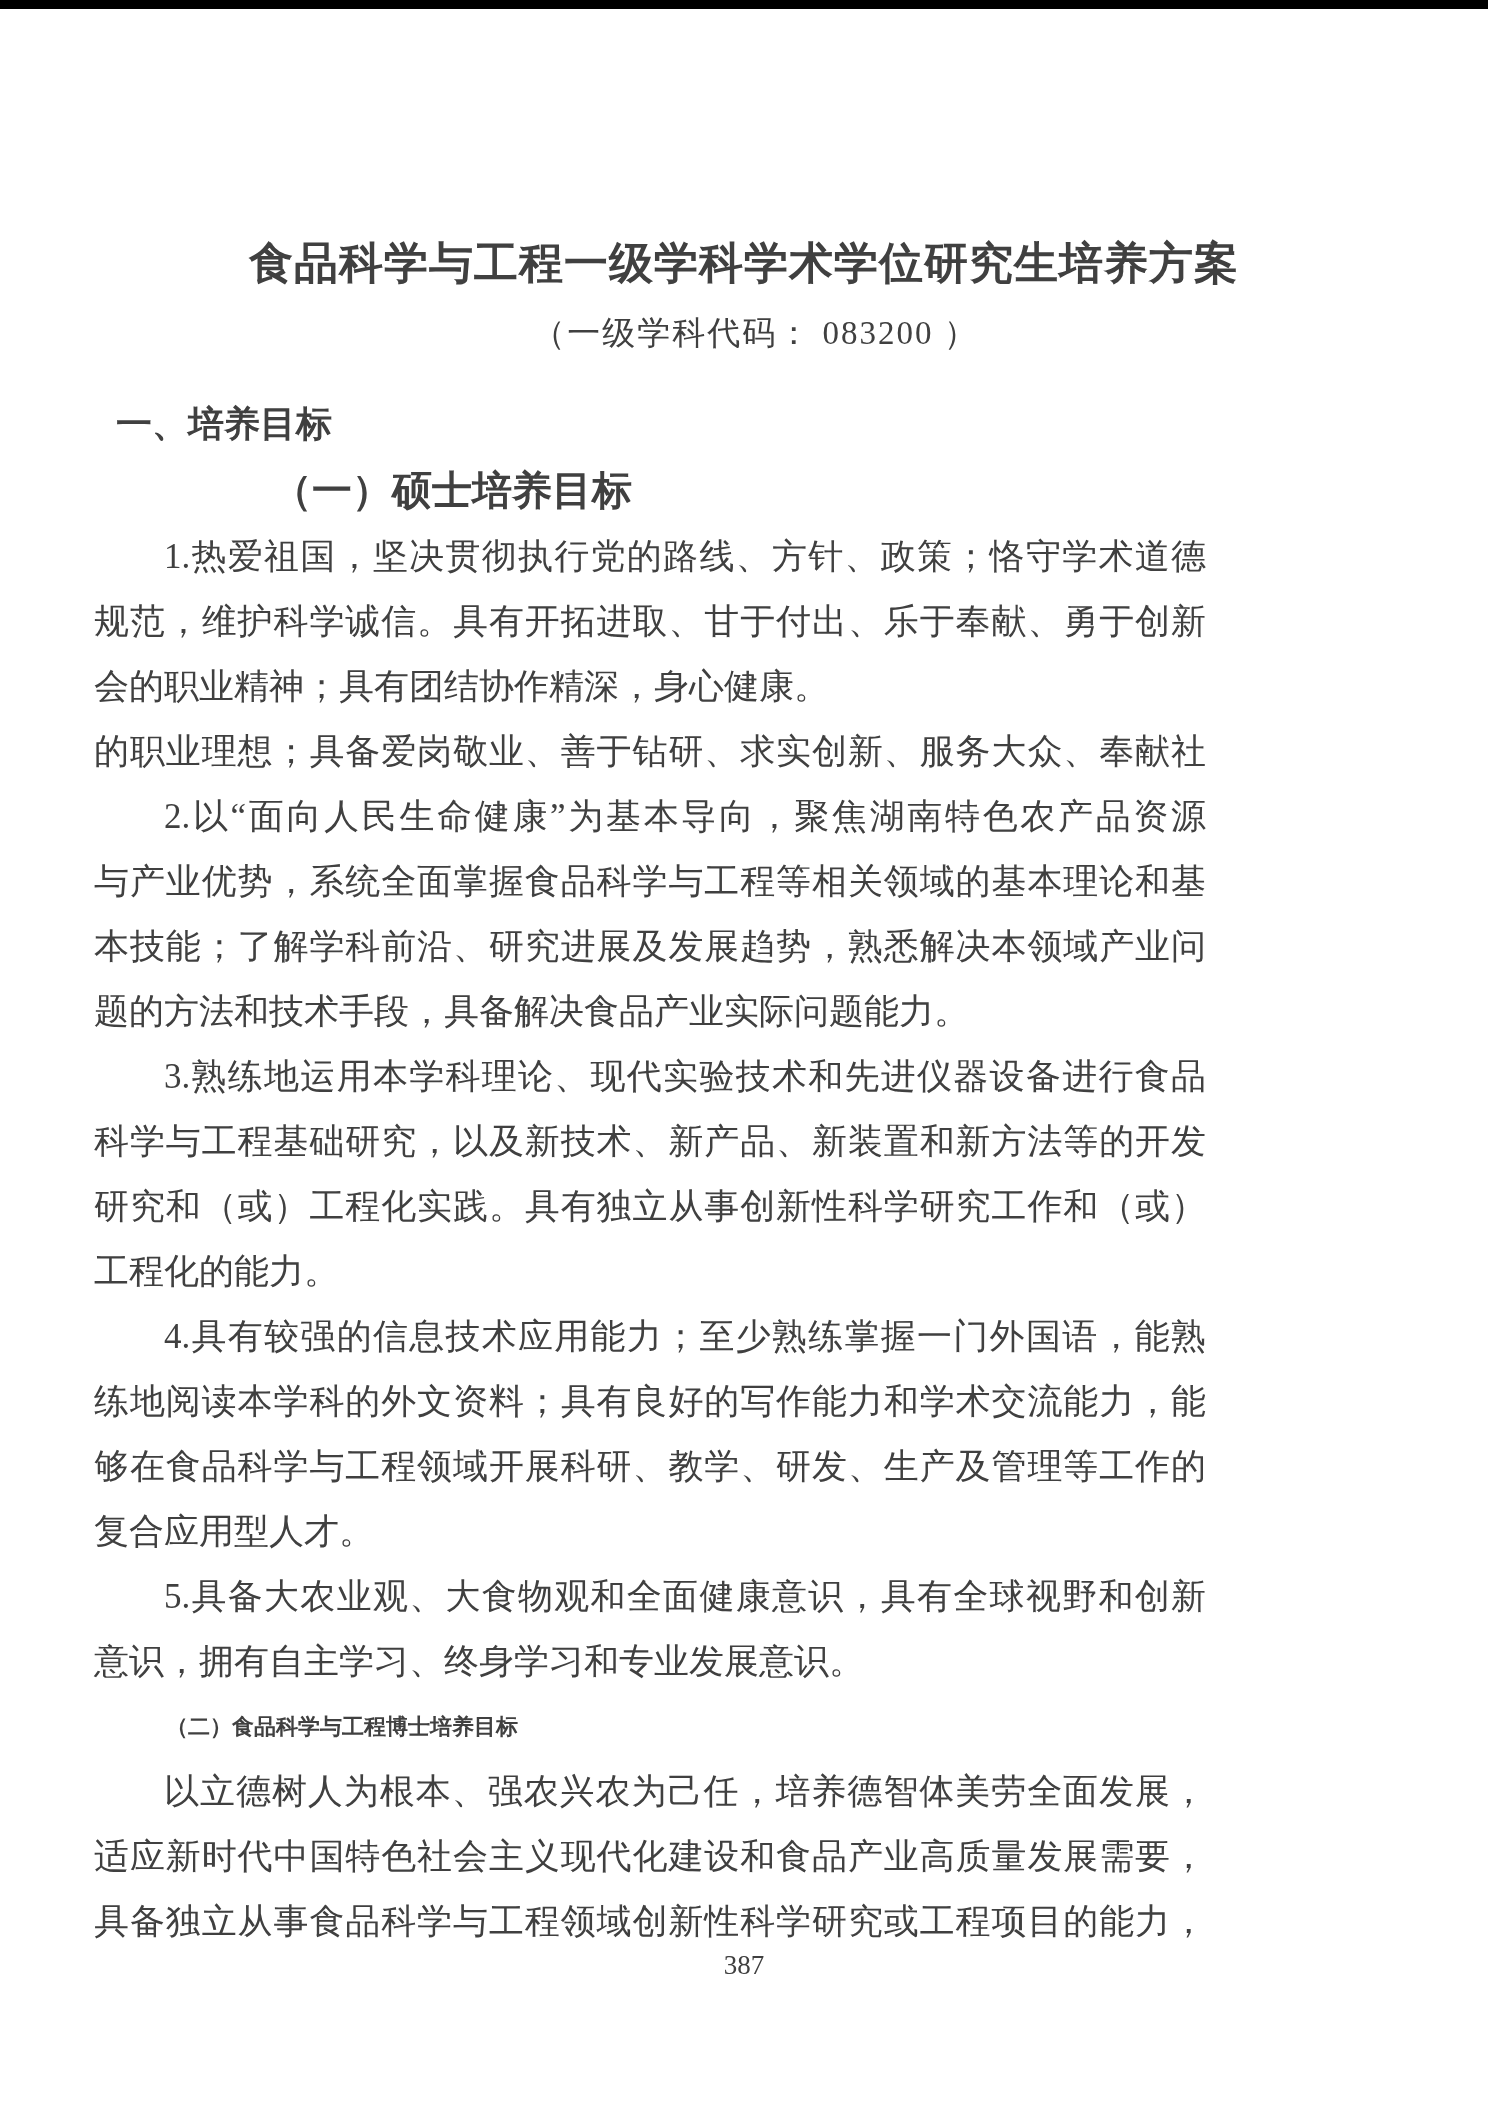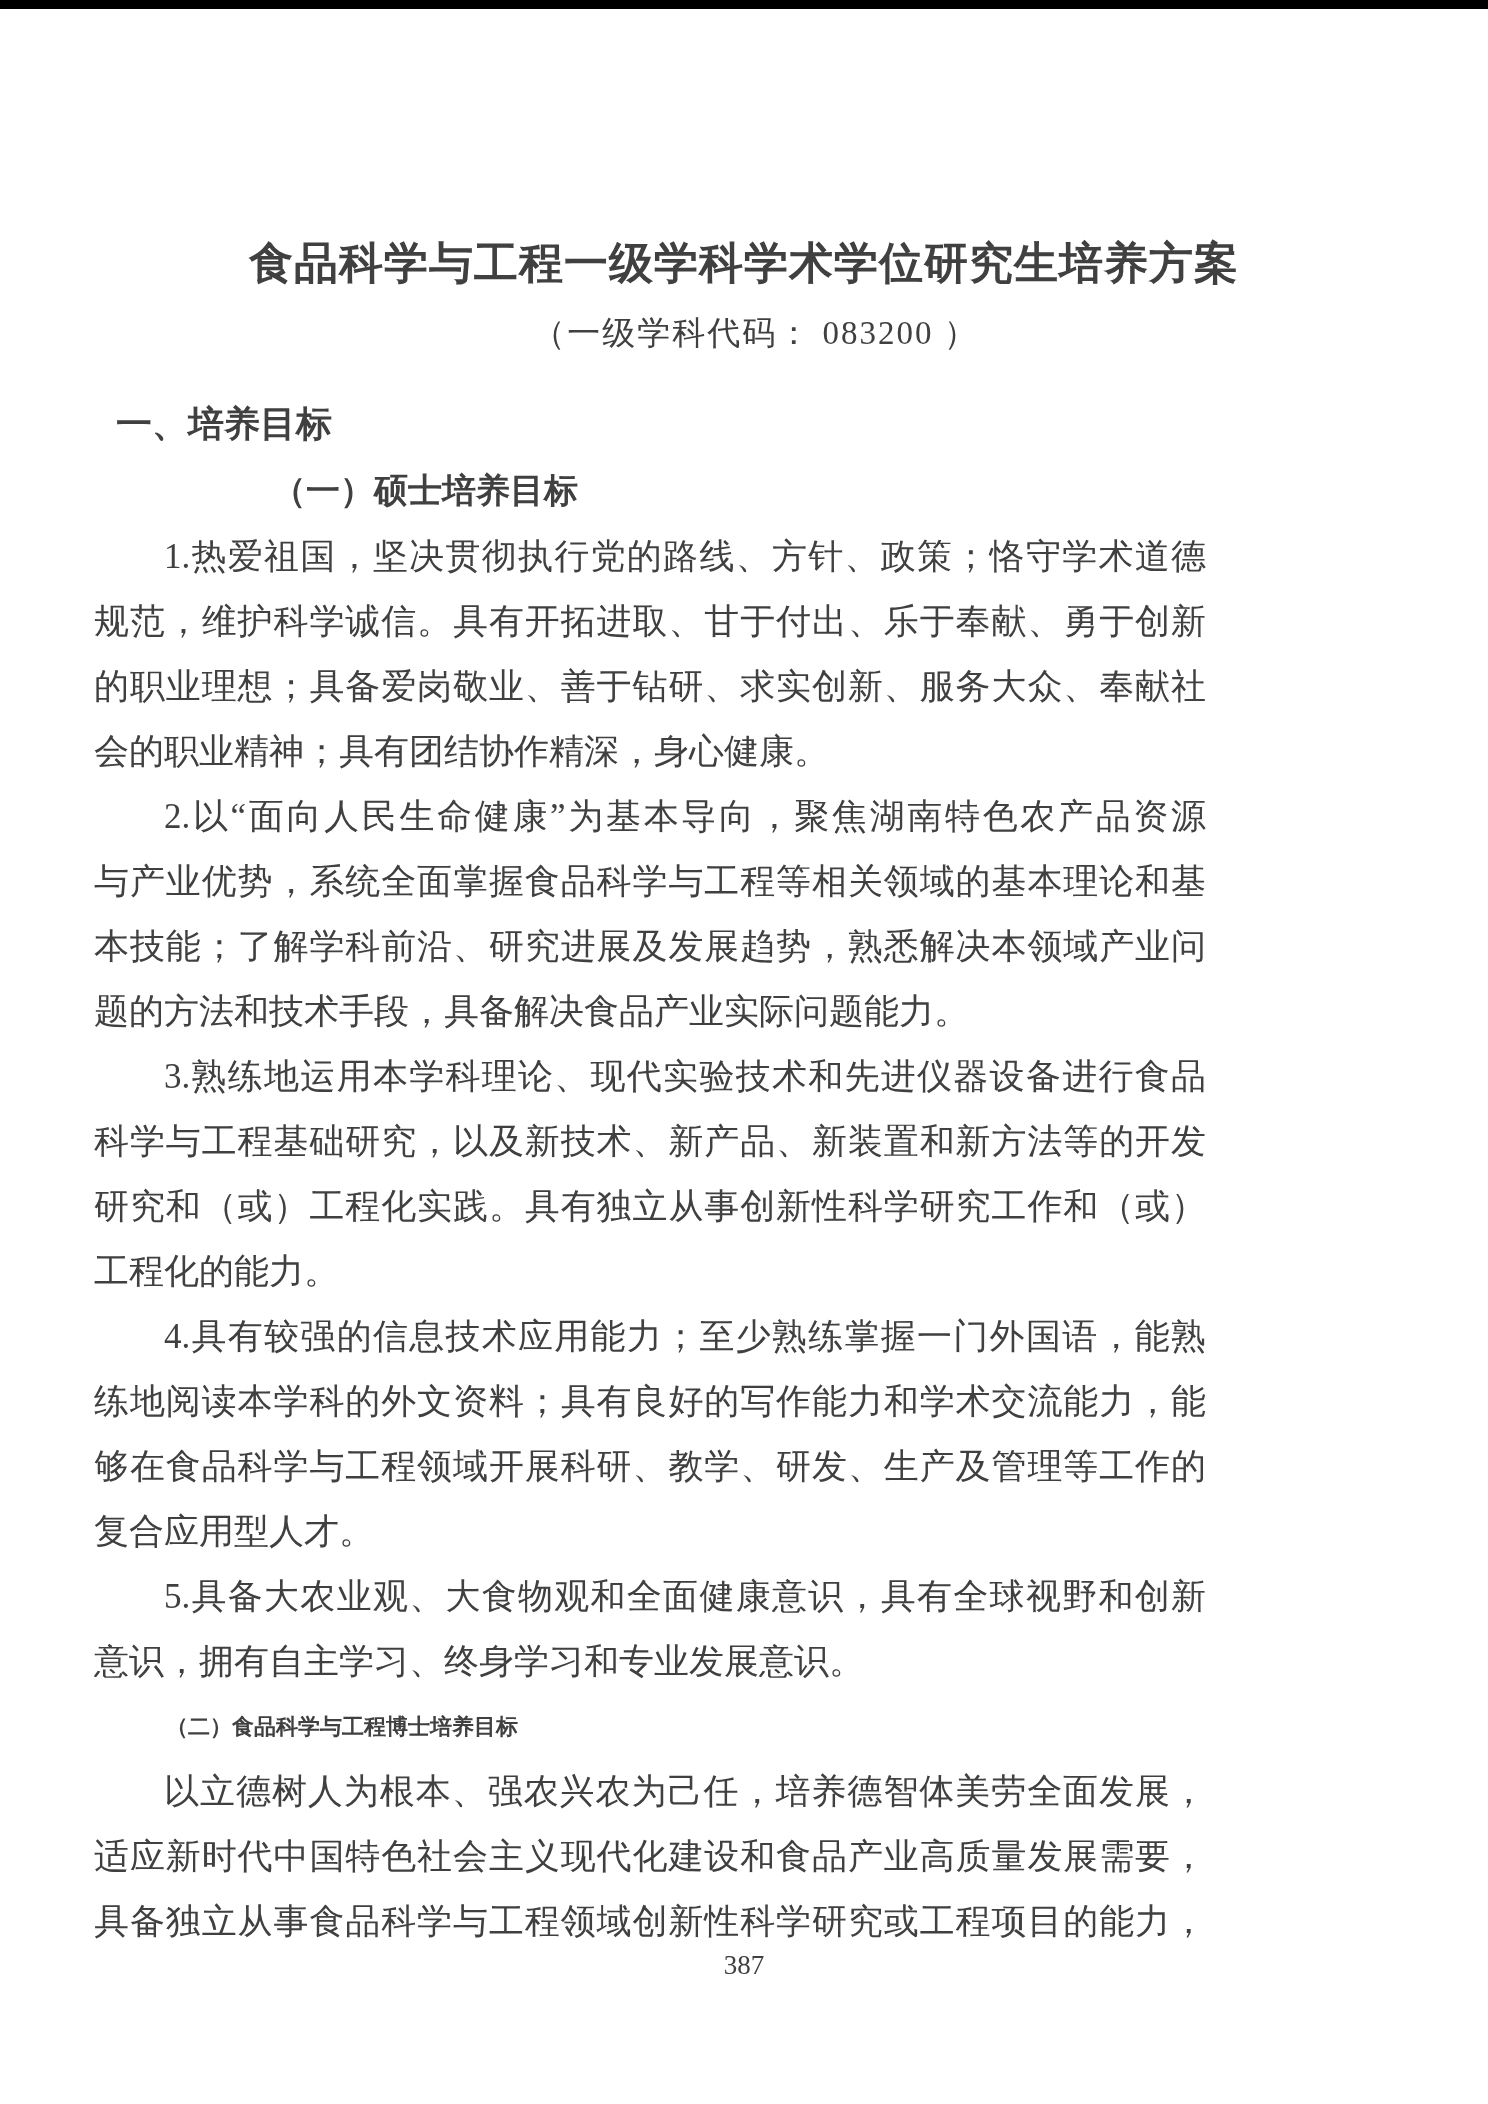--- a/index.html
+++ b/index.html
@@ -27,21 +27,21 @@
     font-size:33px;letter-spacing:2px;padding-left:23px;
   }
   .h1{
     margin-top:22px;margin-left:116px;height:67px;line-height:67px;
     font-family:"Liberation Sans","DejaVu Sans",sans-serif;
     font-weight:bold;font-size:36px;
   }
   .h2{
     margin-left:200px;height:67px;line-height:67px;text-indent:72px;
     font-family:"Liberation Sans","DejaVu Sans",sans-serif;
-    font-weight:bold;font-size:34px;
+    font-weight:bold;font-size:40px;
   }
   .bodytext{margin-left:94px;width:1112px;}
   .line{
     height:65px;line-height:65px;font-size:35px;
     text-align:justify;text-align-last:justify;
     text-justify:inter-character;
     white-space:nowrap;
   }
   .line.first{text-indent:70px;}
   .line.end{text-align:left;text-align-last:left;}
@@ -64,22 +64,22 @@
   <div class="doc">
     <div class="title">食品科学与工程一级学科学术学位研究生培养方案</div>
     <div class="subtitle">（一级学科代码： 083200 ）</div>
 
     <div class="h1">一、培养目标</div>
     <div class="h2">（一）硕士培养目标</div>
 
     <div class="bodytext">
       <div class="line first">1.热爱祖国，坚决贯彻执行党的路线、方针、政策；恪守学术道德</div>
       <div class="line">规范，维护科学诚信。具有开拓进取、甘于付出、乐于奉献、勇于创新</div>
+      <div class="line end">会的职业精神；具有团结协作精深，身心健康。</div>
       <div class="line">的职业理想；具备爱岗敬业、善于钻研、求实创新、服务大众、奉献社</div>
-      <div class="line end">会的职业精神；具有团结协作精深，身心健康。</div>
 
       <div class="line first">2.以“面向人民生命健康”为基本导向，聚焦湖南特色农产品资源</div>
       <div class="line">与产业优势，系统全面掌握食品科学与工程等相关领域的基本理论和基</div>
       <div class="line">本技能；了解学科前沿、研究进展及发展趋势，熟悉解决本领域产业问</div>
       <div class="line end">题的方法和技术手段，具备解决食品产业实际问题能力。</div>
 
       <div class="line first">3.熟练地运用本学科理论、现代实验技术和先进仪器设备进行食品</div>
       <div class="line">科学与工程基础研究，以及新技术、新产品、新装置和新方法等的开发</div>
       <div class="line">研究和（或）工程化实践。具有独立从事创新性科学研究工作和（或）</div>
       <div class="line end">工程化的能力。</div>

